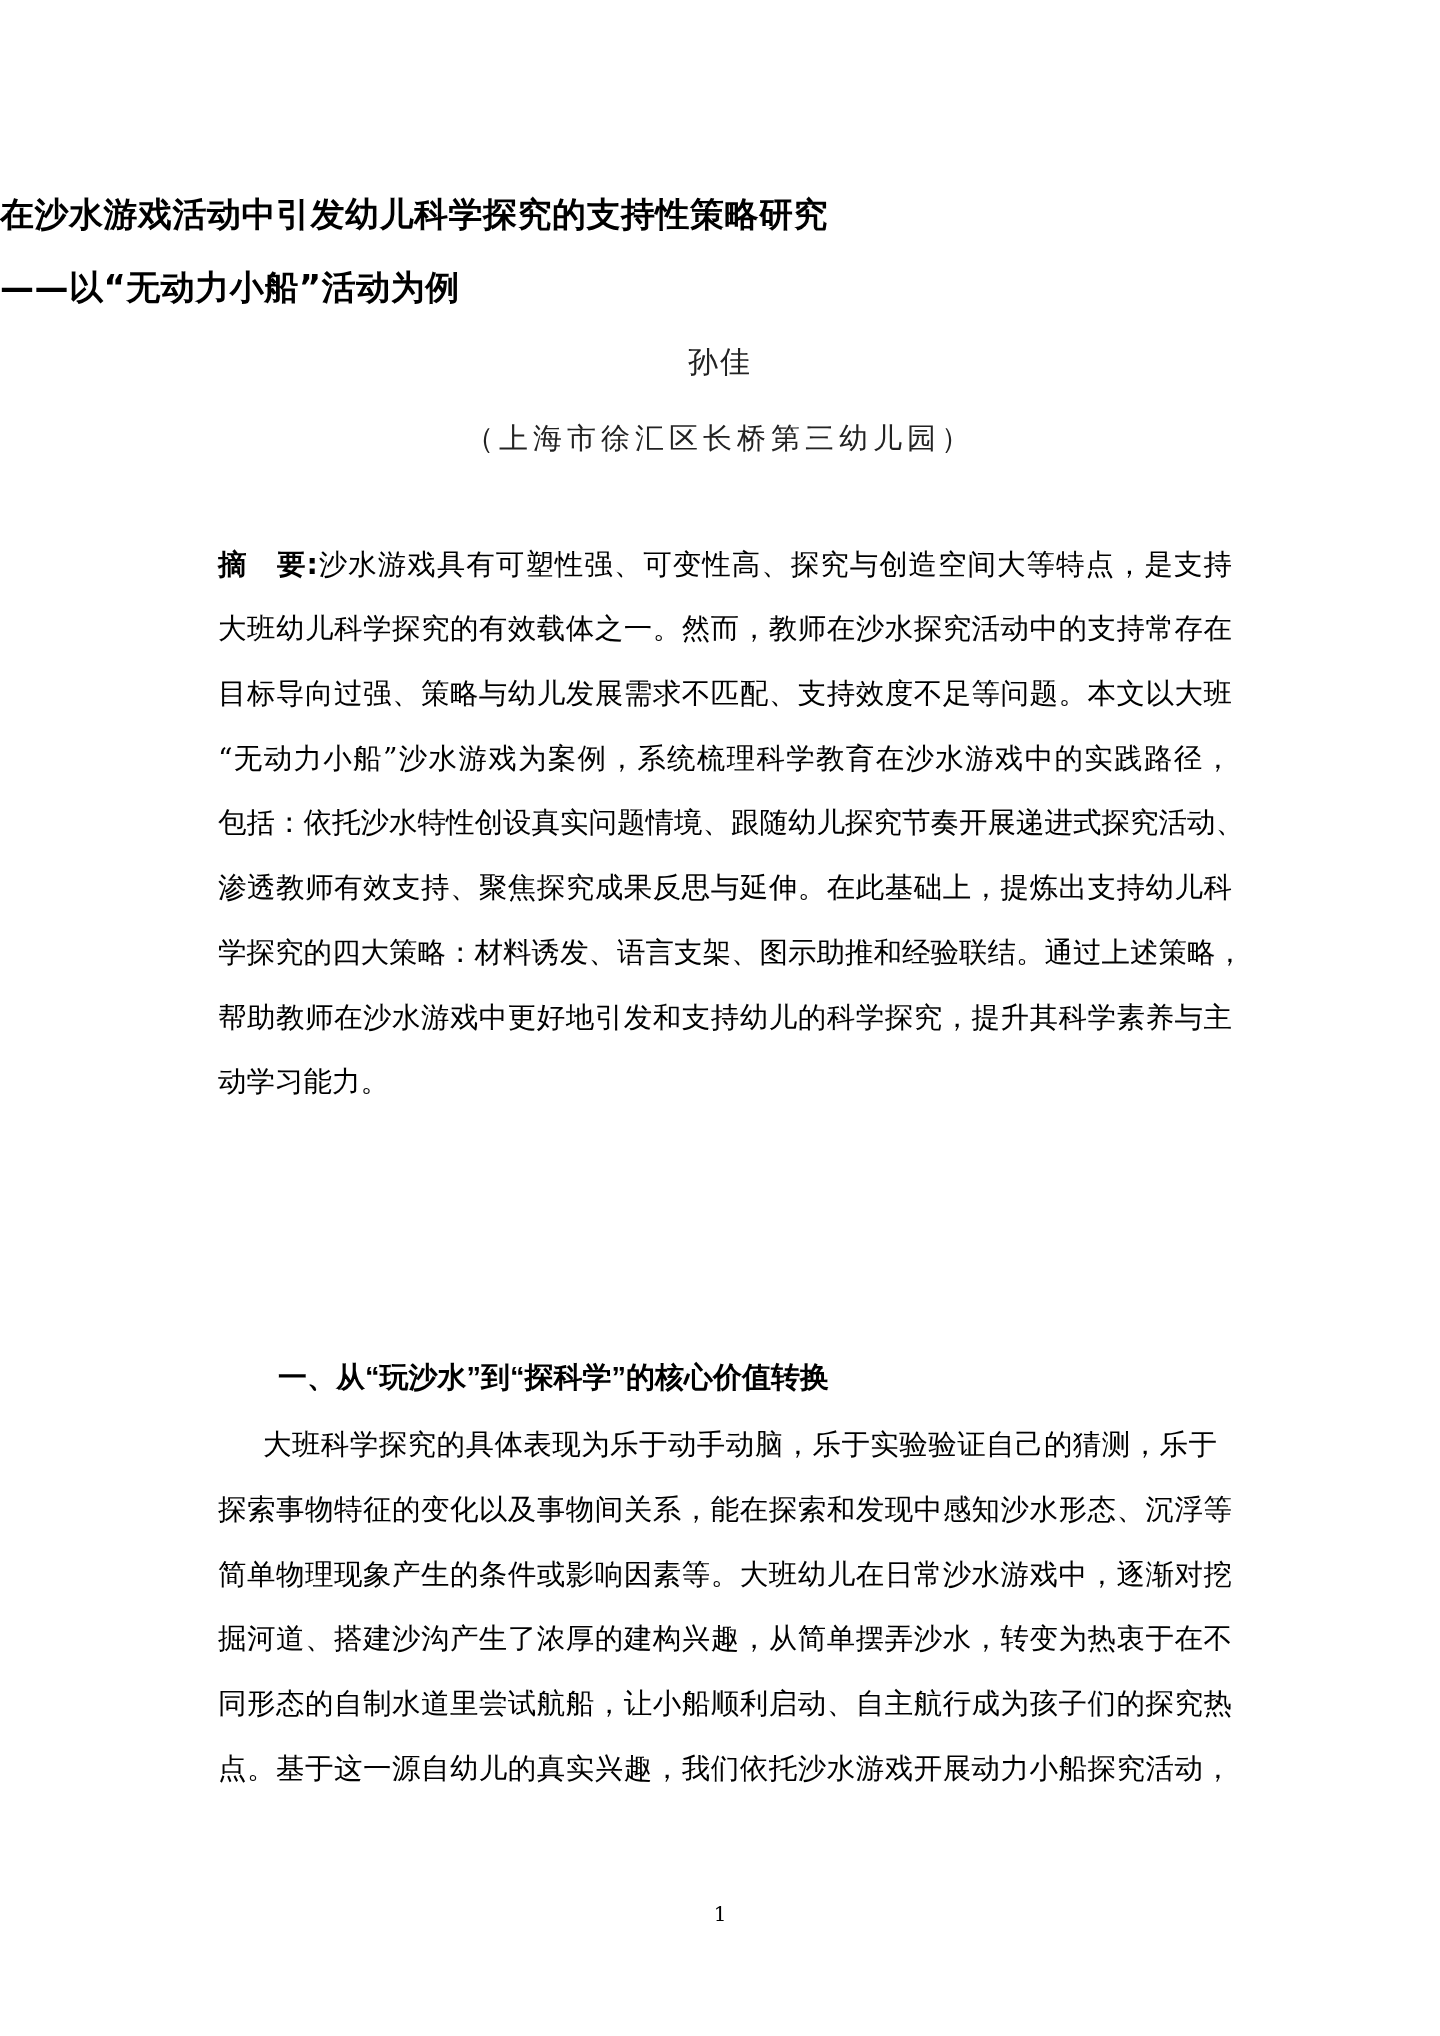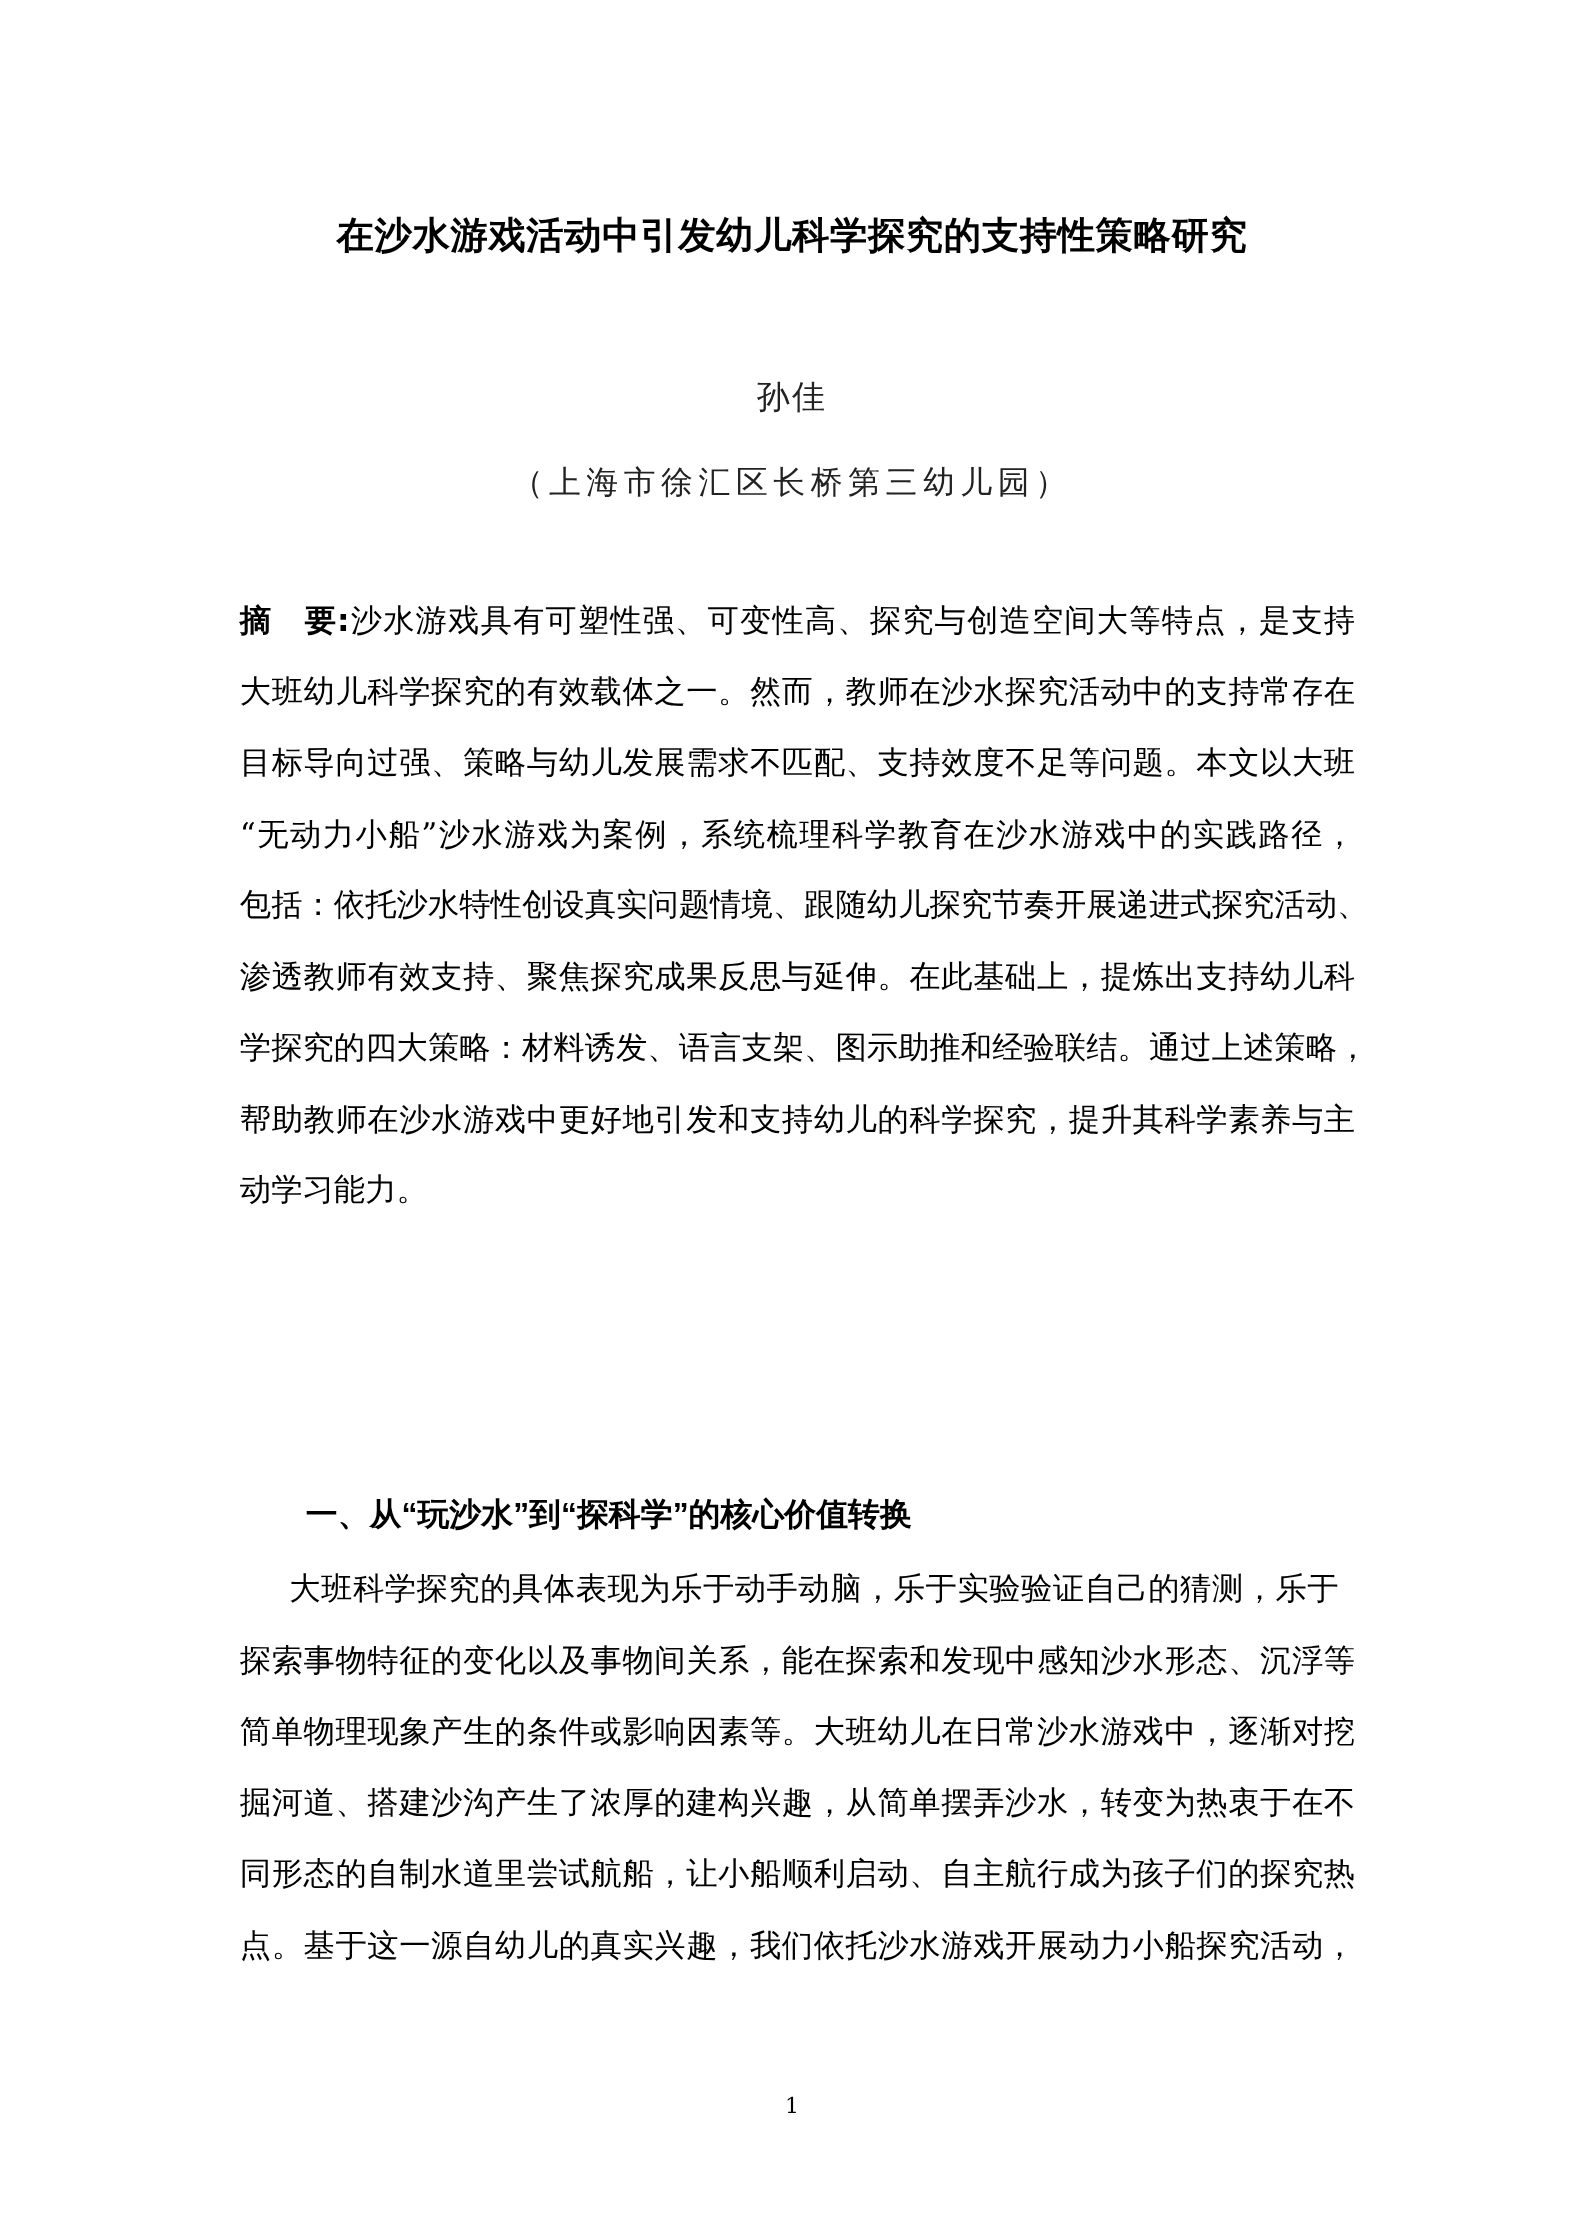--- a/index.html
+++ b/index.html
@@ -19,21 +19,21 @@
       position: absolute;
       left: 0; top: 0;
       width: 1440px;
       height: 2036px;
       background: #ffffff;
     }
     .title {
       position: absolute;
       left: 0;
       width: 1440px;
-      text-align: center;
+      text-align: left;
       font-weight: bold;
       font-size: 34px;
       line-height: 44px;
       letter-spacing: 0.5px;
       white-space: nowrap;
     }
     .title-main { top: 192px; }
     .title-sub  { top: 265px; }
     .author {
       position: absolute;
@@ -108,20 +108,21 @@
       line-height: 24px;
       font-family: "DejaVu Serif", "Liberation Serif", serif;
     }
   </style>
 </head>
 <body>
 
 <div class="page">
 
   <div class="title title-main">在沙水游戏活动中引发幼儿科学探究的支持性策略研究</div>
+  <div class="title title-sub">——以“无动力小船”活动为例</div>
 
   <div class="author">孙佳</div>
   <div class="affiliation">（上海市徐汇区长桥第三幼儿园）</div>
 
   <div>
     <div class="line" style="top:545px;"><span class="label-bold">摘　要:</span><span>沙水游戏具有可塑性强、可变性高、探究与创造空间大等特点，是支持</span></div>
     <div class="line" style="top:609px;">大班幼儿科学探究的有效载体之一。然而，教师在沙水探究活动中的支持常存在</div>
     <div class="line" style="top:674px;">目标导向过强、策略与幼儿发展需求不匹配、支持效度不足等问题。本文以大班</div>
     <div class="line" style="top:739px;">“无动力小船”沙水游戏为案例，系统梳理科学教育在沙水游戏中的实践路径，</div>
     <div class="line" style="top:803px;">包括：依托沙水特性创设真实问题情境、跟随幼儿探究节奏开展递进式探究活动、</div>

